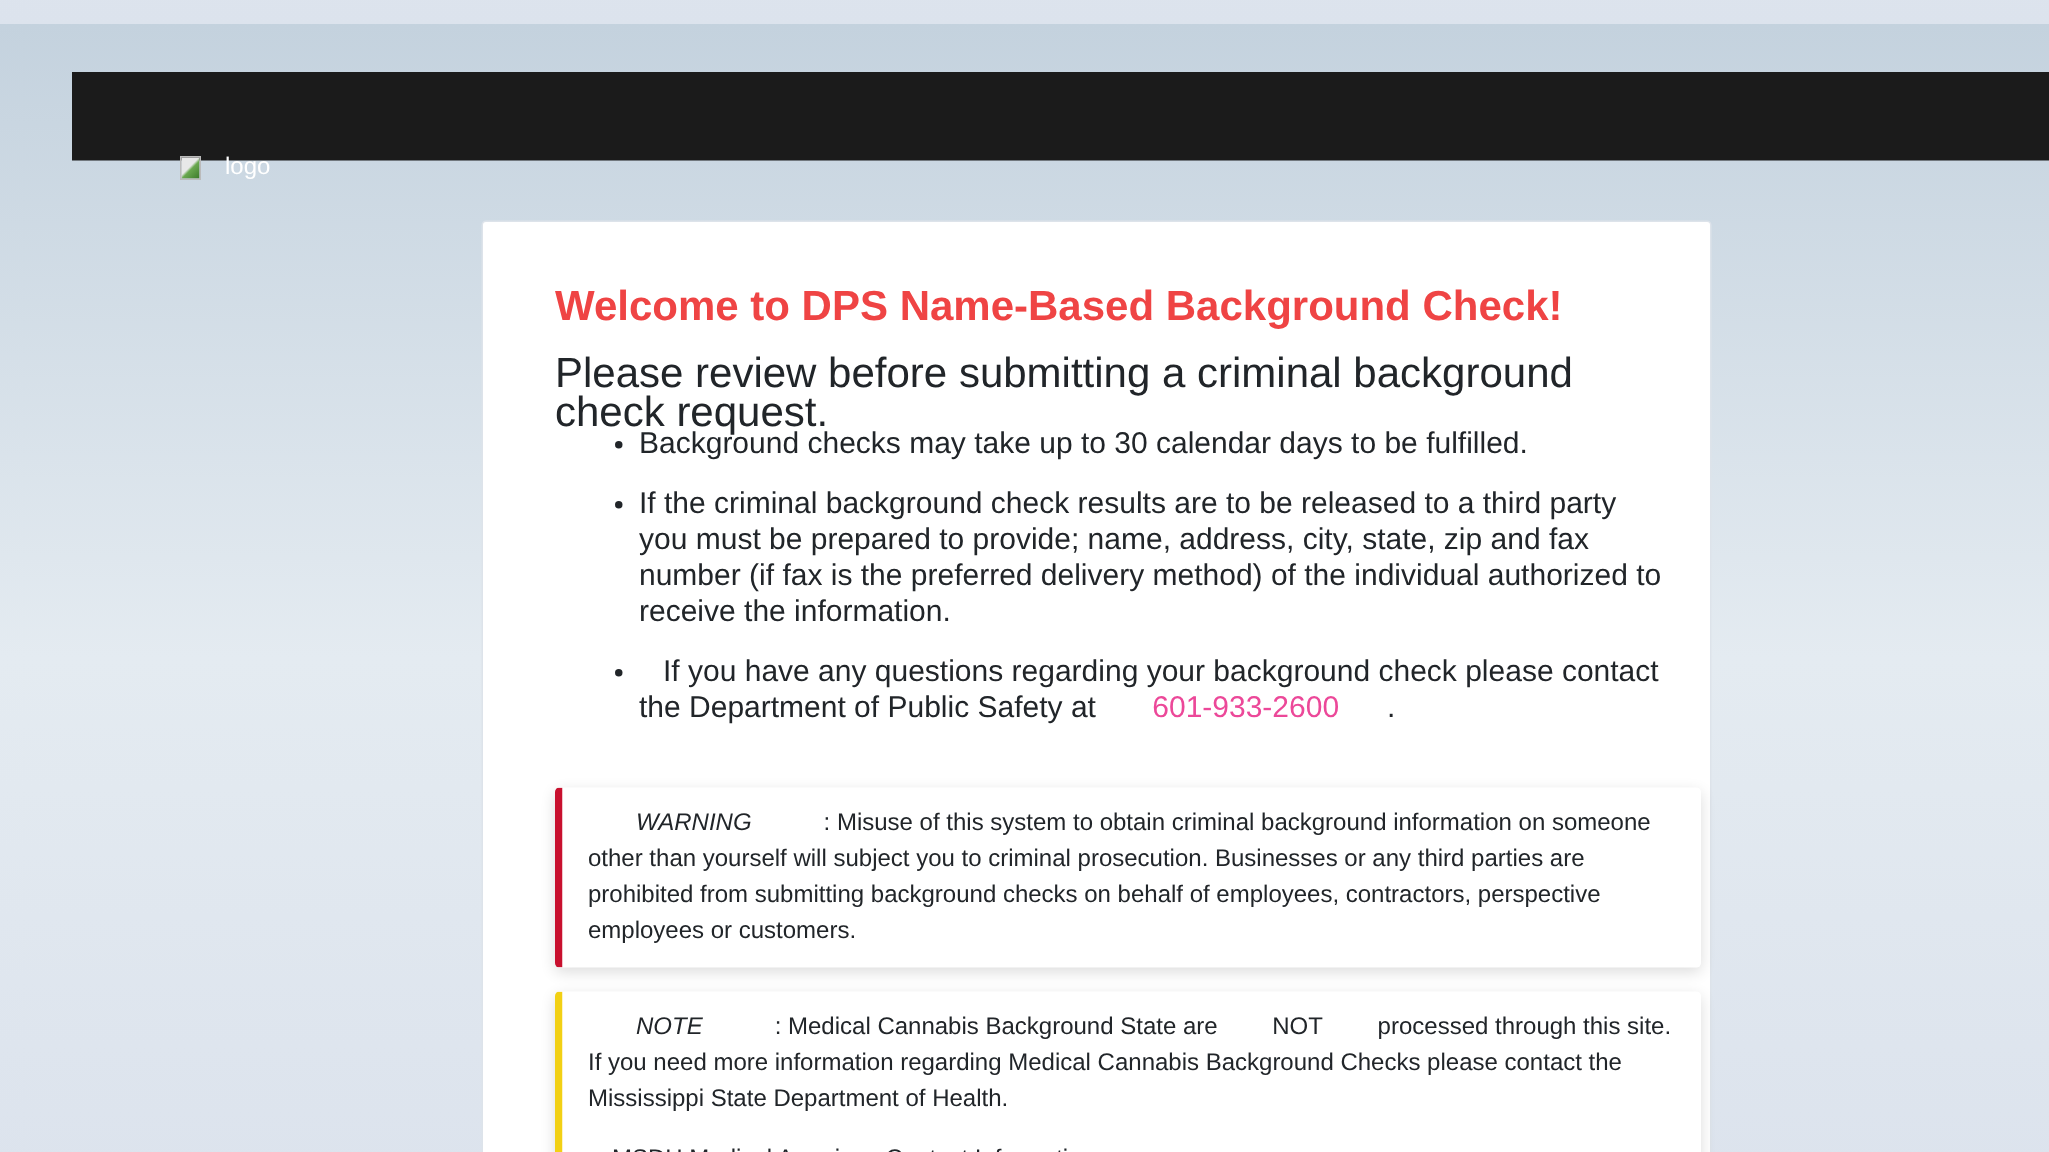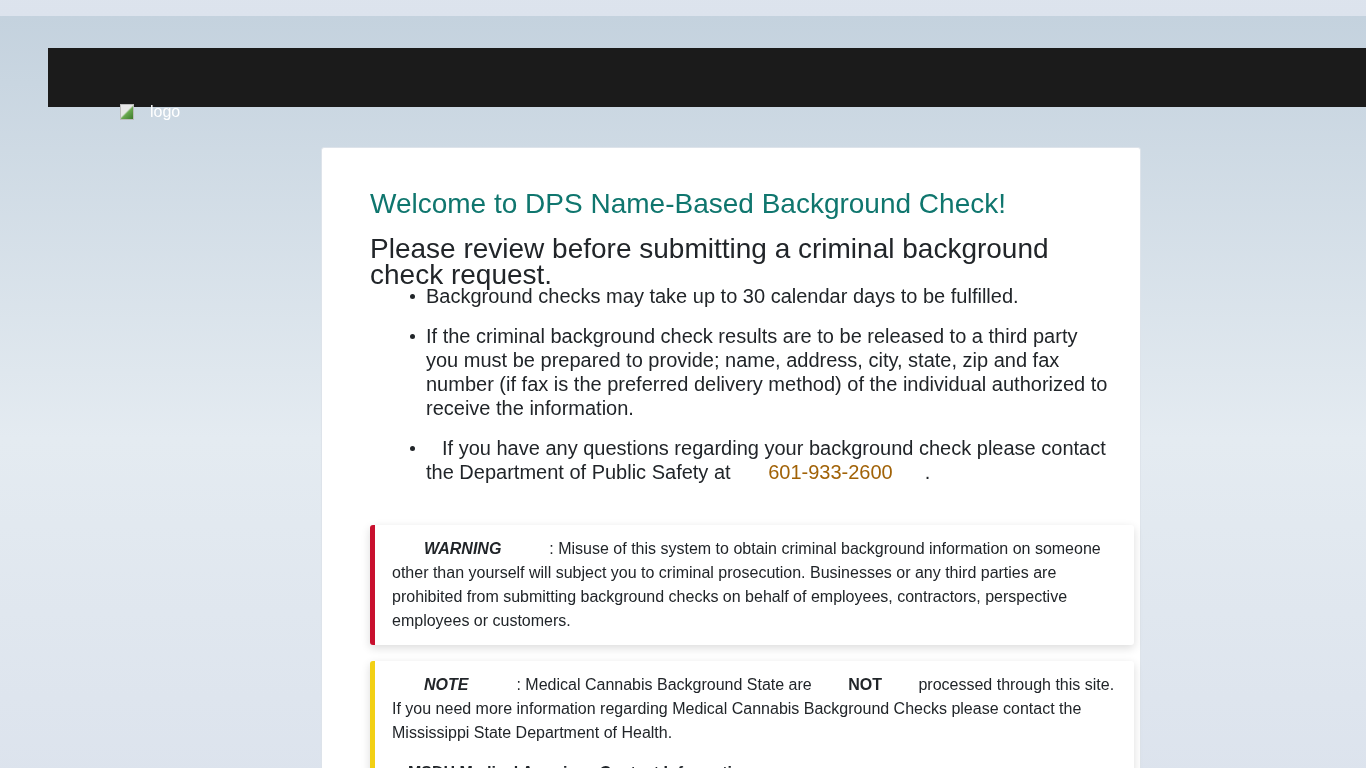--- a/index.html
+++ b/index.html
@@ -27,55 +27,55 @@
     }
     .card {
       position: absolute; left: 273px; top: 99px;
       width: 820px; height: 700px;
       background: #ffffff;
       border-radius: 3px;
       border: 1px solid #dde3ea;
     }
     .title {
       position: absolute; left: 32px; top: 23px;
-      font-size: 28px; line-height: 34px; font-weight: 400; color: #0f766e;
+      font-size: 28px; line-height: 34px; font-weight: 700; color: #ef4444;
     }
     .subtitle {
       position: absolute; left: 32px; top: 72px;
       font-size: 28px; line-height: 26px; font-weight: 400; color: #212529;
     }
     .bullets {
       position: absolute; left: 32px; top: 104px; width: 760px;
       list-style: none;
     }
     .bullets li {
       position: relative;
       padding-left: 40px;
       font-size: 20px; line-height: 24px; color: #212529;
     }
     .bullets li::before {
       content: "";
       position: absolute; left: 24px; top: 10px;
       width: 5px; height: 5px; border-radius: 50%;
       background: #212529;
     }
-    a.link { color: #a16207; text-decoration: none; }
+    a.link { color: #ec4899; text-decoration: none; }
     .callout {
       position: absolute; left: 32px; width: 764px;
       background: #ffffff;
       border-radius: 3px;
       box-shadow: 0 3px 10px rgba(0,0,0,0.14);
       padding: 12px 16px 12px 17px;
       font-size: 16px; line-height: 24px; color: #212529;
     }
     .callout.warning { top: 361px; height: 120px; border-left: 5px solid #c8102e; }
     .callout.note { top: 497px; height: 260px; border-left: 5px solid #f2d014; }
     .callout p { margin: 0; }
     .callout .gap { margin-top: 16px; }
-    .callout strong { font-weight: 700; }
+    .callout strong { font-weight: 400; }
   </style>
 </head>
 <body>
 
 <header class="topbar">
   <div class="logo">
     <span class="broken-img"></span>
     <span>logo</span>
   </div>
 </header>

